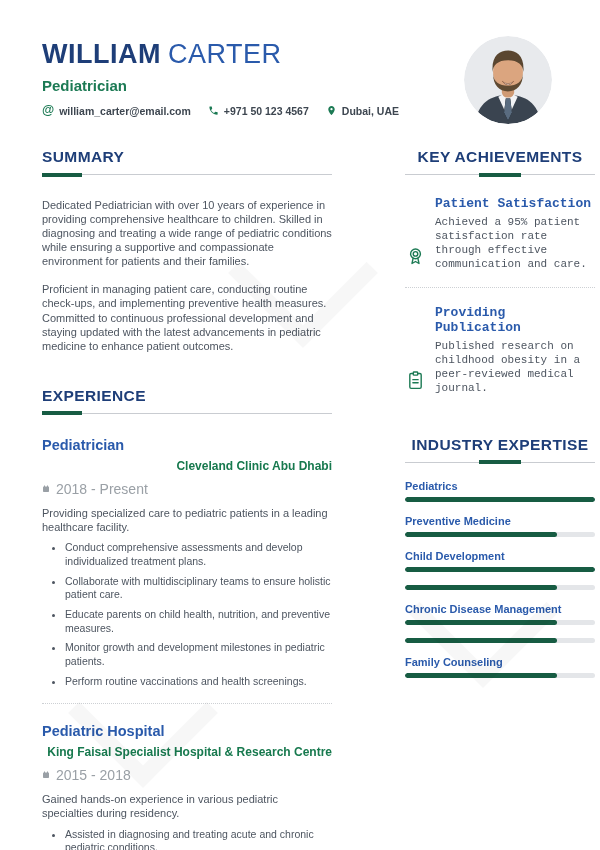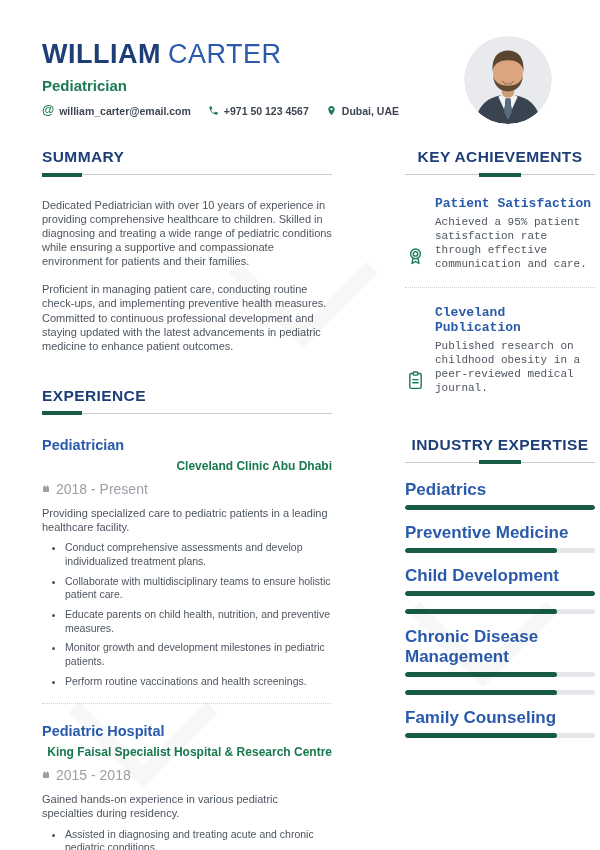--- a/index.html
+++ b/index.html
@@ -55,21 +55,21 @@
   
   .ach-item { display:flex; gap:8px; margin-top:17px; align-items:flex-end;font-family:Liberation Mono, monospace; }
   .ach-icon { flex:0 0 22px; padding-top:2px; }
   .ach-title { font-size:13px; font-weight:700; color:#2a5aab; }
   .ach-desc { margin-top:5px; font-size:11px; line-height:1.27; color:#4d5560; }
 
   
   .expertise-section { margin-top:40px; }
   .skills { margin-top:8px; }
   .skill { margin-top:13px; }
-  .skill-name { font-size:17px; font-weight:700; color:#2a5aab; }
+  .skill-name { font-size:11px; font-weight:700; color:#2a5aab; }
   .bar { margin-top:5px; height:5px; background:#e4e6e9; border-radius:3px; overflow:hidden; }
   .bar-fill { height:100%; background:#175c43; border-radius:3px; }
 </style>
 </head>
 <body>
 
 <div class="page">
   <div class="wm" style="left:250px; top:220px;"></div>
   <div class="wm" style="left:430px; top:560px;"></div>
   <div class="wm" style="left:90px; top:660px;"></div>
@@ -212,21 +212,21 @@
 
         <div class="ach-item">
           <div class="ach-icon">
             <svg width="21" height="21" viewBox="0 0 24 24" fill="none" stroke="#1c7a54" stroke-width="1.6" stroke-linecap="round" stroke-linejoin="round">
               <rect x="5.5" y="4" width="13" height="17" rx="1.5"></rect>
               <rect x="9.5" y="2.2" width="5" height="3.6" rx="0.8" fill="#ffffff"></rect>
               <path d="M9 11h6M9 14.5h6"></path>
             </svg>
           </div>
           <div>
-            <div class="ach-title">Cleveland Publication</div>
+            <div class="ach-title">Providing Publication</div>
             <div class="ach-desc">Published research on childhood obesity in a peer-reviewed medical journal.</div>
           </div>
         </div>
       </section>
 
       <section class="expertise-section">
         <h2 class="sec center">INDUSTRY EXPERTISE</h2>
         <div class="rule center">
             <span class="accent"></span>
           </div>

